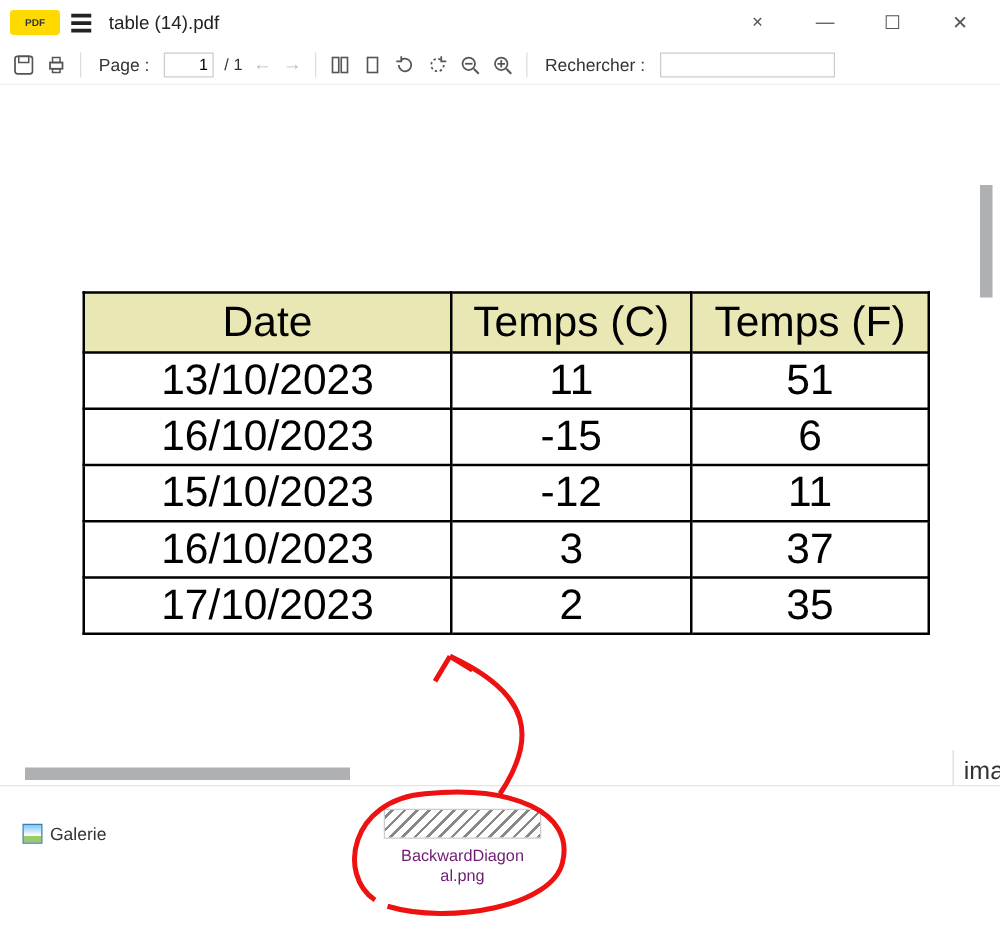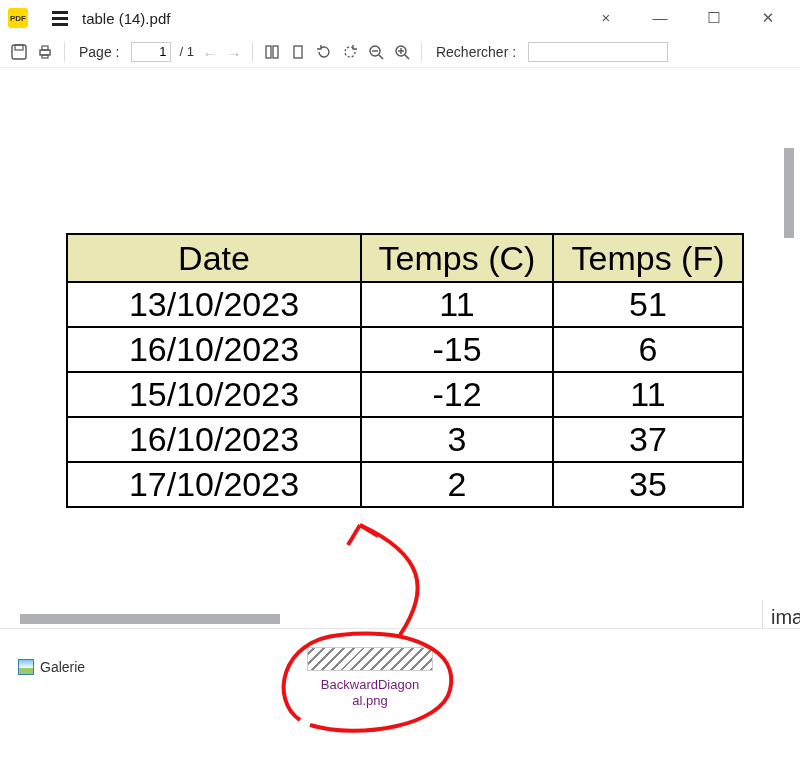--- a/index.html
+++ b/index.html
@@ -14,31 +14,31 @@
   position: relative;
 }
 .titlebar {
   height: 36px;
   display: flex;
   align-items: center;
   padding: 0 8px;
   background: #fff;
 }
 .app-icon {
-  width: 20px;
+  width: 40px;
   height: 20px;
   background: #ffd900;
   border-radius: 3px;
   display: flex;
   align-items: center;
   justify-content: center;
   font-size: 8px;
   font-weight: bold;
   color: #333;
-  margin-right: 24px;
+  margin-right: 9px;
 }
 .hamburger {
   display: flex;
   flex-direction: column;
   gap: 3px;
   margin-right: 14px;
   cursor: pointer;
 }
 .hamburger span {
   width: 16px;

